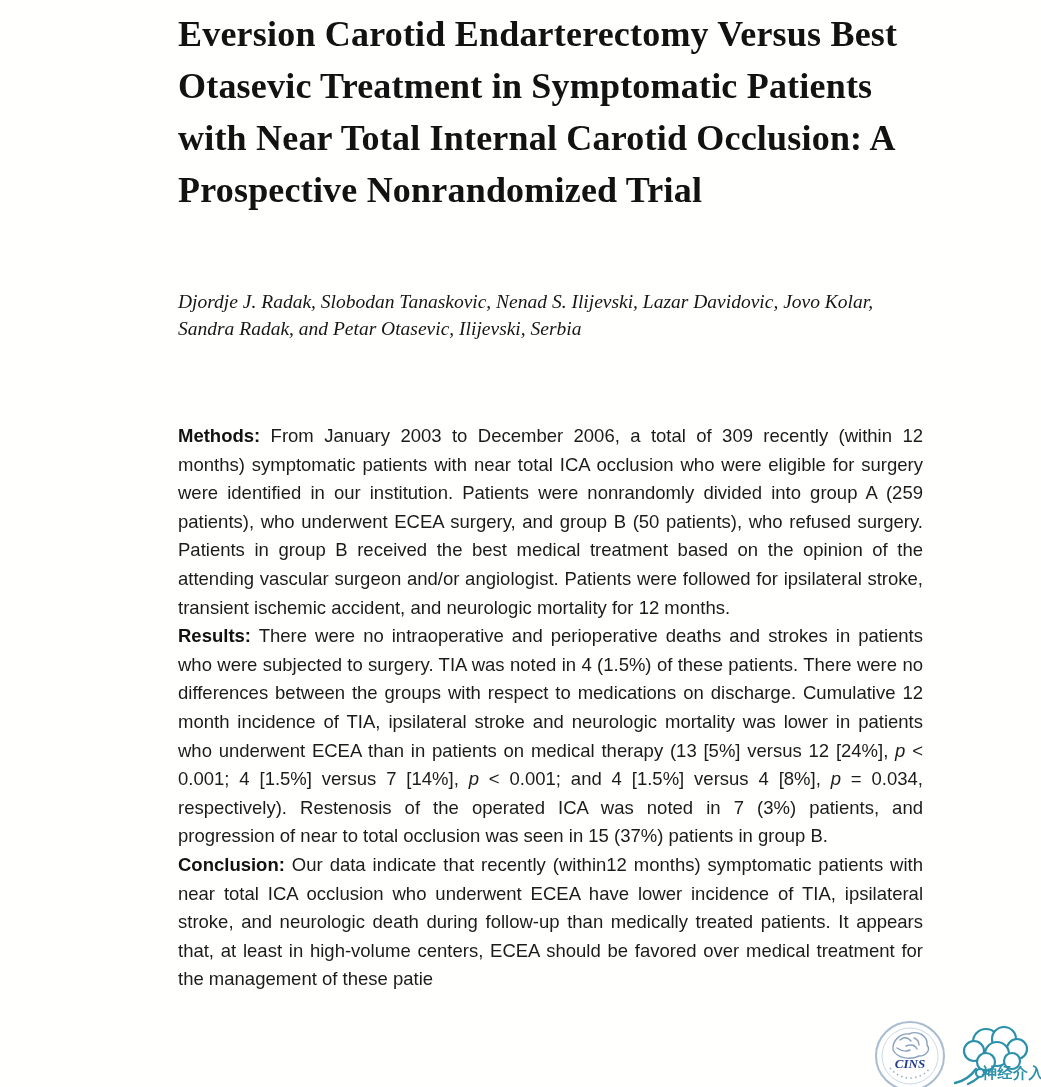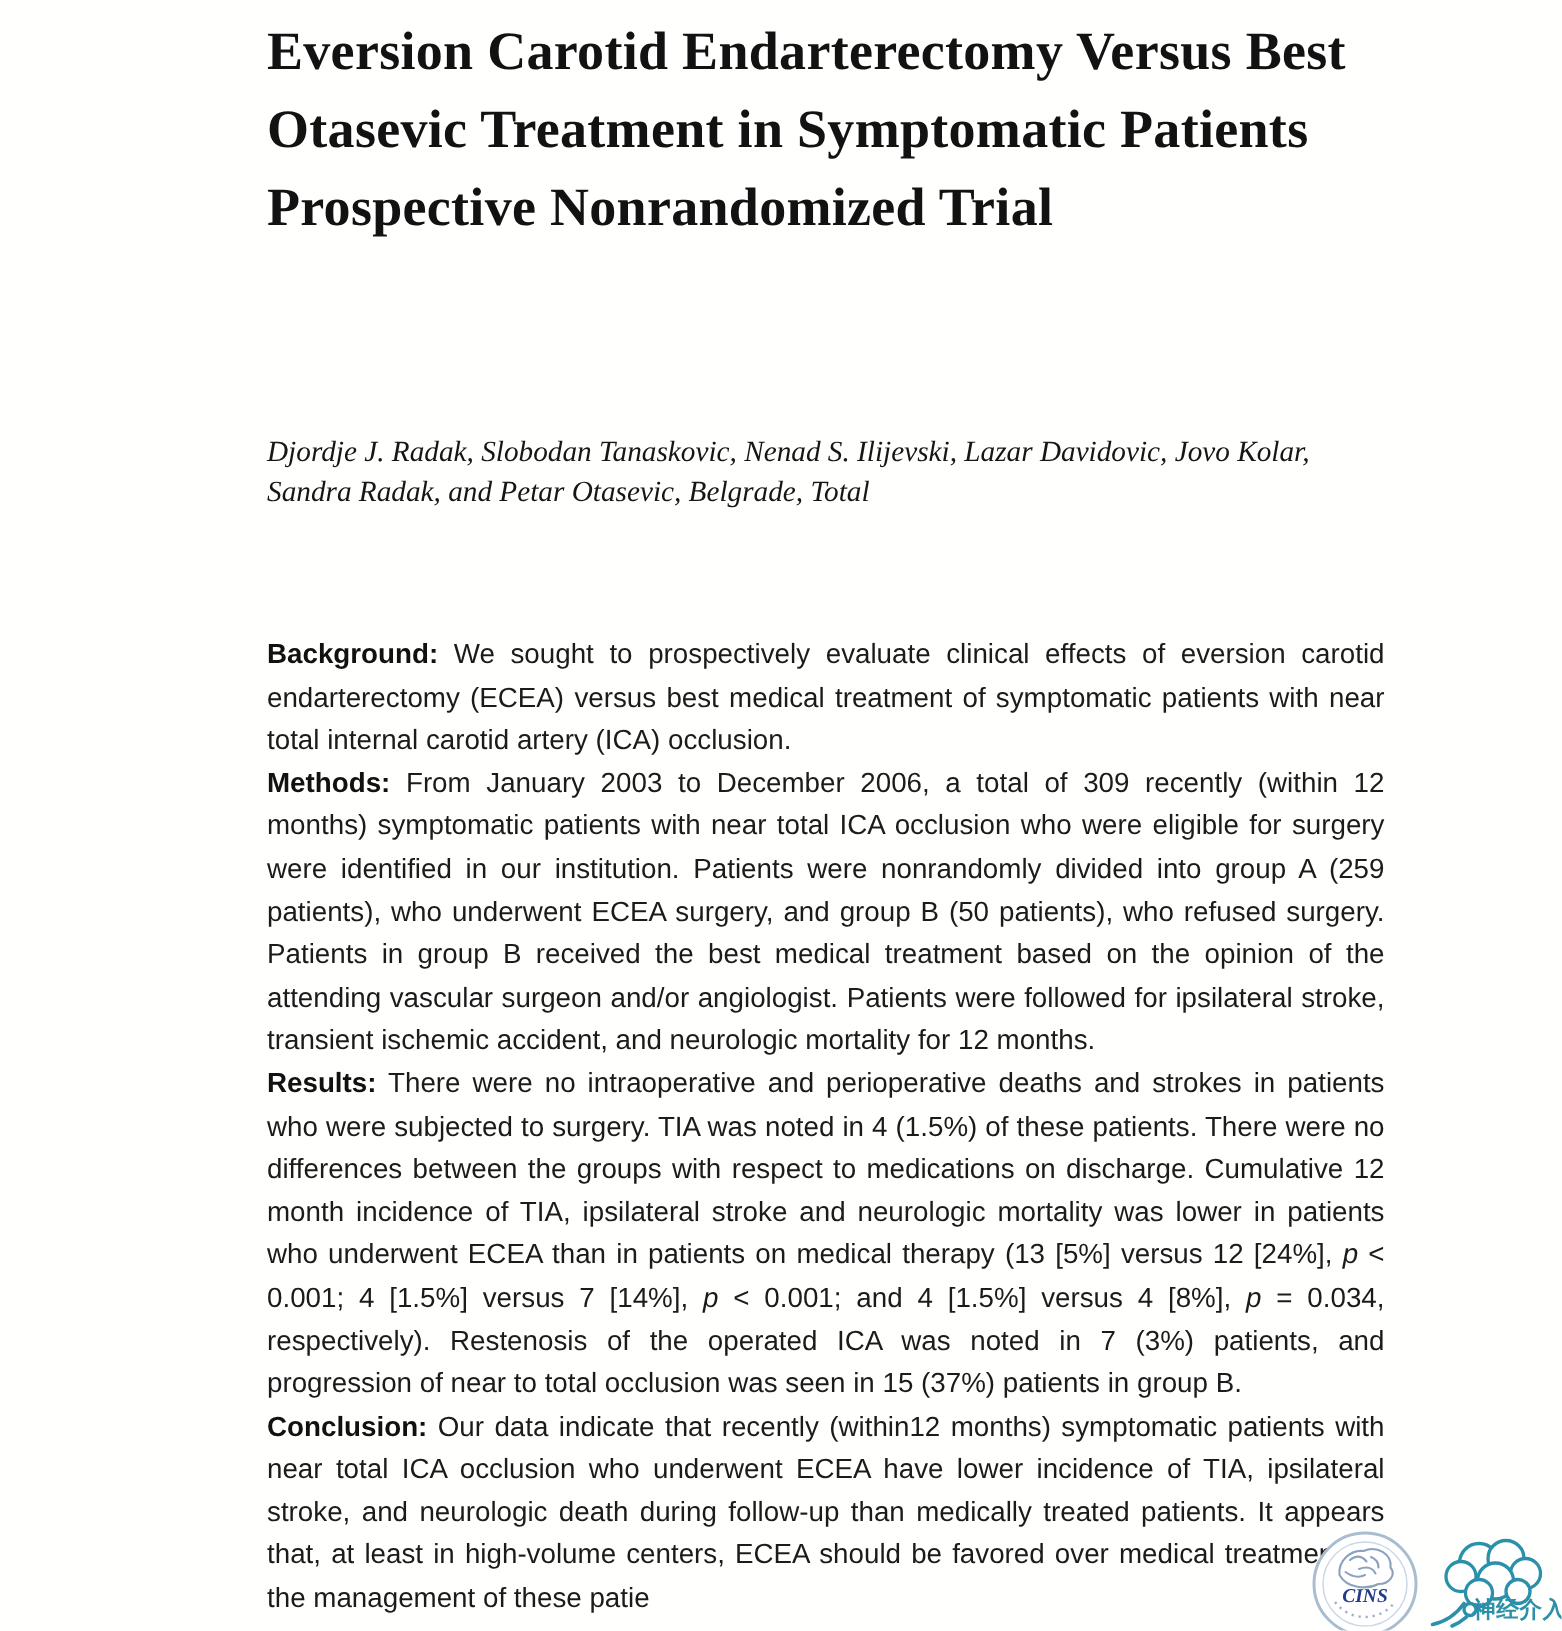--- a/index.html
+++ b/index.html
@@ -84,30 +84,30 @@
   }
 </style>
 </head>
 <body>
 
 <div class="page">
 
   <header class="title">
     <div>Eversion Carotid Endarterectomy Versus Best</div>
     <div>Otasevic Treatment in Symptomatic Patients</div>
+    <div>with Near Total Internal Carotid Occlusion: A</div>
     <div>Prospective Nonrandomized Trial</div>
   </header>
 
   <div class="authors">
     <div>Djordje J. Radak, Slobodan Tanaskovic, Nenad S. Ilijevski, Lazar Davidovic, Jovo Kolar,</div>
-    <div>Sandra Radak, and Petar Otasevic, Belgrade, Total</div>
+    <div>Sandra Radak, and Petar Otasevic, Ilijevski, Serbia</div>
   </div>
 
   <section class="abstract">
-      <p class="abs-p"><b>Background:</b><span> We sought to prospectively evaluate clinical effects of eversion carotid endarterectomy (ECEA) versus best medical treatment of symptomatic patients with near total internal carotid artery (ICA) occlusion.</span></p>
       <p class="abs-p"><b>Methods:</b><span> From January 2003 to December 2006, a total of 309 recently (within 12 months) symptomatic patients with near total ICA occlusion who were eligible for surgery were identified in our institution. Patients were nonrandomly divided into group A (259 patients), who underwent ECEA surgery, and group B (50 patients), who refused surgery. Patients in group B received the best medical treatment based on the opinion of the attending vascular surgeon and/or angiologist. Patients were followed for ipsilateral stroke, transient ischemic accident, and neurologic mortality for 12 months.</span></p>
       <p class="abs-p"><b>Results:</b><span> There were no intraoperative and perioperative deaths and strokes in patients who were subjected to surgery. TIA was noted in 4 (1.5%) of these patients. There were no differences between the groups with respect to medications on discharge. Cumulative 12 month incidence of TIA, ipsilateral stroke and neurologic mortality was lower in patients who underwent ECEA than in patients on medical therapy (13 [5%] versus 12 [24%], </span><span class="ital">p</span><span> &lt; 0.001; 4 [1.5%] versus 7 [14%], </span><span class="ital">p</span><span> &lt; 0.001; and 4 [1.5%] versus 4 [8%], </span><span class="ital">p</span><span> = 0.034, respectively). Restenosis of the operated ICA was noted in 7 (3%) patients, and progression of near to total occlusion was seen in 15 (37%) patients in group B.</span></p>
       <p class="abs-p"><b>Conclusion:</b><span> Our data indicate that recently (within12 months) symptomatic patients with near total ICA occlusion who underwent ECEA have lower incidence of TIA, ipsilateral stroke, and neurologic death during follow-up than medically treated patients. It appears that, at least in high-volume centers, ECEA should be favored over medical treatment for the management of these patie</span></p>
     </section>
 
   <div class="seal">
     <svg width="72" height="72" viewBox="0 0 72 72">
       <circle cx="36" cy="36" r="34" fill="#ffffff" stroke="#a9bdd1" stroke-width="2"></circle>
       <circle cx="36" cy="36" r="28" fill="#ffffff" stroke="#ccd9e4" stroke-width="1"></circle>
 

